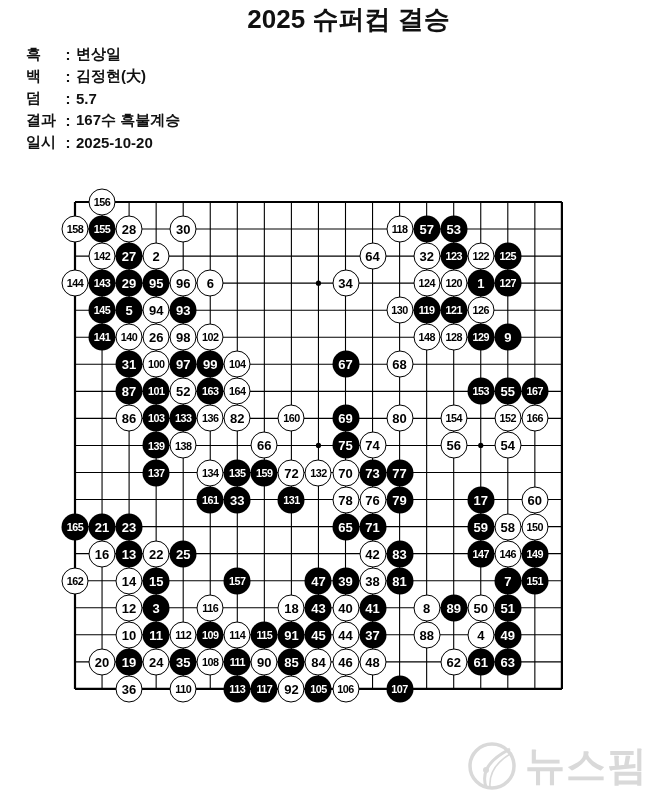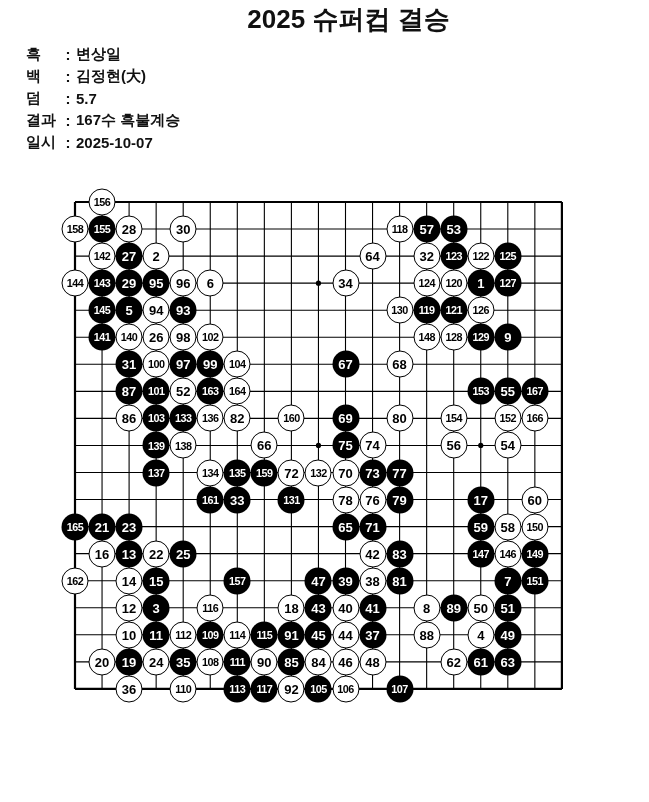--- a/index.html
+++ b/index.html
@@ -61,21 +61,21 @@
       <span class="info-value">5.7</span>
     </div>
     <div class="info-row">
       <span class="info-label">결과</span>
       <span class="info-colon">:</span>
       <span class="info-value">167수 흑불계승</span>
     </div>
     <div class="info-row">
       <span class="info-label">일시</span>
       <span class="info-colon">:</span>
-      <span class="info-value">2025-10-07</span>
+      <span class="info-value">2025-10-20</span>
     </div>
   </div>
 
   <div class="board-layer"><svg width="649" height="802">
         <line x1="75" y1="202" x2="561.9000000000001" y2="202" stroke="#000000" stroke-width="2.2"></line>
         <line x1="75" y1="202" x2="75" y2="688.9000000000001" stroke="#000000" stroke-width="2.2"></line>
         <line x1="75" y1="229.05" x2="561.9000000000001" y2="229.05" stroke="#000000" stroke-width="1.1"></line>
         <line x1="102.05" y1="202" x2="102.05" y2="688.9000000000001" stroke="#000000" stroke-width="1.1"></line>
         <line x1="75" y1="256.1" x2="561.9000000000001" y2="256.1" stroke="#000000" stroke-width="1.1"></line>
         <line x1="129.1" y1="202" x2="129.1" y2="688.9000000000001" stroke="#000000" stroke-width="1.1"></line>
@@ -115,14 +115,23 @@
         <circle cx="318.45000000000005" cy="283.15" r="2.6" fill="#000000"></circle>
         <circle cx="480.75" cy="283.15" r="2.6" fill="#000000"></circle>
         <circle cx="156.15" cy="445.45000000000005" r="2.6" fill="#000000"></circle>
         <circle cx="318.45000000000005" cy="445.45000000000005" r="2.6" fill="#000000"></circle>
         <circle cx="480.75" cy="445.45000000000005" r="2.6" fill="#000000"></circle>
         <circle cx="156.15" cy="607.75" r="2.6" fill="#000000"></circle>
         <circle cx="318.45000000000005" cy="607.75" r="2.6" fill="#000000"></circle>
         <circle cx="480.75" cy="607.75" r="2.6" fill="#000000"></circle>
       </svg><div class="stone black" style="left: 480.75px; top: 283.15px;">1</div><div class="stone white" style="left: 156.15px; top: 256.1px;">2</div><div class="stone black" style="left: 156.15px; top: 607.75px;">3</div><div class="stone white" style="left: 480.75px; top: 634.8px;">4</div><div class="stone black" style="left: 129.1px; top: 310.2px;">5</div><div class="stone white" style="left: 210.25px; top: 283.15px;">6</div><div class="stone black" style="left: 507.8px; top: 580.7px;">7</div><div class="stone white" style="left: 426.65px; top: 607.75px;">8</div><div class="stone black" style="left: 507.8px; top: 337.25px;">9</div><div class="stone white" style="left: 129.1px; top: 634.8px;">10</div><div class="stone black" style="left: 156.15px; top: 634.8px;">11</div><div class="stone white" style="left: 129.1px; top: 607.75px;">12</div><div class="stone black" style="left: 129.1px; top: 553.65px;">13</div><div class="stone white" style="left: 129.1px; top: 580.7px;">14</div><div class="stone black" style="left: 156.15px; top: 580.7px;">15</div><div class="stone white" style="left: 102.05px; top: 553.65px;">16</div><div class="stone black" style="left: 480.75px; top: 499.55px;">17</div><div class="stone white" style="left: 291.4px; top: 607.75px;">18</div><div class="stone black" style="left: 129.1px; top: 661.85px;">19</div><div class="stone white" style="left: 102.05px; top: 661.85px;">20</div><div class="stone black" style="left: 102.05px; top: 526.6px;">21</div><div class="stone white" style="left: 156.15px; top: 553.65px;">22</div><div class="stone black" style="left: 129.1px; top: 526.6px;">23</div><div class="stone white" style="left: 156.15px; top: 661.85px;">24</div><div class="stone black" style="left: 183.2px; top: 553.65px;">25</div><div class="stone white" style="left: 156.15px; top: 337.25px;">26</div><div class="stone black" style="left: 129.1px; top: 256.1px;">27</div><div class="stone white" style="left: 129.1px; top: 229.05px;">28</div><div class="stone black" style="left: 129.1px; top: 283.15px;">29</div><div class="stone white" style="left: 183.2px; top: 229.05px;">30</div><div class="stone black" style="left: 129.1px; top: 364.3px;">31</div><div class="stone white" style="left: 426.65px; top: 256.1px;">32</div><div class="stone black" style="left: 237.3px; top: 499.55px;">33</div><div class="stone white" style="left: 345.5px; top: 283.15px;">34</div><div class="stone black" style="left: 183.2px; top: 661.85px;">35</div><div class="stone white" style="left: 129.1px; top: 688.9px;">36</div><div class="stone black" style="left: 372.55px; top: 634.8px;">37</div><div class="stone white" style="left: 372.55px; top: 580.7px;">38</div><div class="stone black" style="left: 345.5px; top: 580.7px;">39</div><div class="stone white" style="left: 345.5px; top: 607.75px;">40</div><div class="stone black" style="left: 372.55px; top: 607.75px;">41</div><div class="stone white" style="left: 372.55px; top: 553.65px;">42</div><div class="stone black" style="left: 318.45px; top: 607.75px;">43</div><div class="stone white" style="left: 345.5px; top: 634.8px;">44</div><div class="stone black" style="left: 318.45px; top: 634.8px;">45</div><div class="stone white" style="left: 345.5px; top: 661.85px;">46</div><div class="stone black" style="left: 318.45px; top: 580.7px;">47</div><div class="stone white" style="left: 372.55px; top: 661.85px;">48</div><div class="stone black" style="left: 507.8px; top: 634.8px;">49</div><div class="stone white" style="left: 480.75px; top: 607.75px;">50</div><div class="stone black" style="left: 507.8px; top: 607.75px;">51</div><div class="stone white" style="left: 183.2px; top: 391.35px;">52</div><div class="stone black" style="left: 453.7px; top: 229.05px;">53</div><div class="stone white" style="left: 507.8px; top: 445.45px;">54</div><div class="stone black" style="left: 507.8px; top: 391.35px;">55</div><div class="stone white" style="left: 453.7px; top: 445.45px;">56</div><div class="stone black" style="left: 426.65px; top: 229.05px;">57</div><div class="stone white" style="left: 507.8px; top: 526.6px;">58</div><div class="stone black" style="left: 480.75px; top: 526.6px;">59</div><div class="stone white" style="left: 534.85px; top: 499.55px;">60</div><div class="stone black" style="left: 480.75px; top: 661.85px;">61</div><div class="stone white" style="left: 453.7px; top: 661.85px;">62</div><div class="stone black" style="left: 507.8px; top: 661.85px;">63</div><div class="stone white" style="left: 372.55px; top: 256.1px;">64</div><div class="stone black" style="left: 345.5px; top: 526.6px;">65</div><div class="stone white" style="left: 264.35px; top: 445.45px;">66</div><div class="stone black" style="left: 345.5px; top: 364.3px;">67</div><div class="stone white" style="left: 399.6px; top: 364.3px;">68</div><div class="stone black" style="left: 345.5px; top: 418.4px;">69</div><div class="stone white" style="left: 345.5px; top: 472.5px;">70</div><div class="stone black" style="left: 372.55px; top: 526.6px;">71</div><div class="stone white" style="left: 291.4px; top: 472.5px;">72</div><div class="stone black" style="left: 372.55px; top: 472.5px;">73</div><div class="stone white" style="left: 372.55px; top: 445.45px;">74</div><div class="stone black" style="left: 345.5px; top: 445.45px;">75</div><div class="stone white" style="left: 372.55px; top: 499.55px;">76</div><div class="stone black" style="left: 399.6px; top: 472.5px;">77</div><div class="stone white" style="left: 345.5px; top: 499.55px;">78</div><div class="stone black" style="left: 399.6px; top: 499.55px;">79</div><div class="stone white" style="left: 399.6px; top: 418.4px;">80</div><div class="stone black" style="left: 399.6px; top: 580.7px;">81</div><div class="stone white" style="left: 237.3px; top: 418.4px;">82</div><div class="stone black" style="left: 399.6px; top: 553.65px;">83</div><div class="stone white" style="left: 318.45px; top: 661.85px;">84</div><div class="stone black" style="left: 291.4px; top: 661.85px;">85</div><div class="stone white" style="left: 129.1px; top: 418.4px;">86</div><div class="stone black" style="left: 129.1px; top: 391.35px;">87</div><div class="stone white" style="left: 426.65px; top: 634.8px;">88</div><div class="stone black" style="left: 453.7px; top: 607.75px;">89</div><div class="stone white" style="left: 264.35px; top: 661.85px;">90</div><div class="stone black" style="left: 291.4px; top: 634.8px;">91</div><div class="stone white" style="left: 291.4px; top: 688.9px;">92</div><div class="stone black" style="left: 183.2px; top: 310.2px;">93</div><div class="stone white" style="left: 156.15px; top: 310.2px;">94</div><div class="stone black" style="left: 156.15px; top: 283.15px;">95</div><div class="stone white" style="left: 183.2px; top: 283.15px;">96</div><div class="stone black" style="left: 183.2px; top: 364.3px;">97</div><div class="stone white" style="left: 183.2px; top: 337.25px;">98</div><div class="stone black" style="left: 210.25px; top: 364.3px;">99</div><div class="stone white d3" style="left: 156.15px; top: 364.3px;">100</div><div class="stone black d3" style="left: 156.15px; top: 391.35px;">101</div><div class="stone white d3" style="left: 210.25px; top: 337.25px;">102</div><div class="stone black d3" style="left: 156.15px; top: 418.4px;">103</div><div class="stone white d3" style="left: 237.3px; top: 364.3px;">104</div><div class="stone black d3" style="left: 318.45px; top: 688.9px;">105</div><div class="stone white d3" style="left: 345.5px; top: 688.9px;">106</div><div class="stone black d3" style="left: 399.6px; top: 688.9px;">107</div><div class="stone white d3" style="left: 210.25px; top: 661.85px;">108</div><div class="stone black d3" style="left: 210.25px; top: 634.8px;">109</div><div class="stone white d3" style="left: 183.2px; top: 688.9px;">110</div><div class="stone black d3" style="left: 237.3px; top: 661.85px;">111</div><div class="stone white d3" style="left: 183.2px; top: 634.8px;">112</div><div class="stone black d3" style="left: 237.3px; top: 688.9px;">113</div><div class="stone white d3" style="left: 237.3px; top: 634.8px;">114</div><div class="stone black d3" style="left: 264.35px; top: 634.8px;">115</div><div class="stone white d3" style="left: 210.25px; top: 607.75px;">116</div><div class="stone black d3" style="left: 264.35px; top: 688.9px;">117</div><div class="stone white d3" style="left: 399.6px; top: 229.05px;">118</div><div class="stone black d3" style="left: 426.65px; top: 310.2px;">119</div><div class="stone white d3" style="left: 453.7px; top: 283.15px;">120</div><div class="stone black d3" style="left: 453.7px; top: 310.2px;">121</div><div class="stone white d3" style="left: 480.75px; top: 256.1px;">122</div><div class="stone black d3" style="left: 453.7px; top: 256.1px;">123</div><div class="stone white d3" style="left: 426.65px; top: 283.15px;">124</div><div class="stone black d3" style="left: 507.8px; top: 256.1px;">125</div><div class="stone white d3" style="left: 480.75px; top: 310.2px;">126</div><div class="stone black d3" style="left: 507.8px; top: 283.15px;">127</div><div class="stone white d3" style="left: 453.7px; top: 337.25px;">128</div><div class="stone black d3" style="left: 480.75px; top: 337.25px;">129</div><div class="stone white d3" style="left: 399.6px; top: 310.2px;">130</div><div class="stone black d3" style="left: 291.4px; top: 499.55px;">131</div><div class="stone white d3" style="left: 318.45px; top: 472.5px;">132</div><div class="stone black d3" style="left: 183.2px; top: 418.4px;">133</div><div class="stone white d3" style="left: 210.25px; top: 472.5px;">134</div><div class="stone black d3" style="left: 237.3px; top: 472.5px;">135</div><div class="stone white d3" style="left: 210.25px; top: 418.4px;">136</div><div class="stone black d3" style="left: 156.15px; top: 472.5px;">137</div><div class="stone white d3" style="left: 183.2px; top: 445.45px;">138</div><div class="stone black d3" style="left: 156.15px; top: 445.45px;">139</div><div class="stone white d3" style="left: 129.1px; top: 337.25px;">140</div><div class="stone black d3" style="left: 102.05px; top: 337.25px;">141</div><div class="stone white d3" style="left: 102.05px; top: 256.1px;">142</div><div class="stone black d3" style="left: 102.05px; top: 283.15px;">143</div><div class="stone white d3" style="left: 75px; top: 283.15px;">144</div><div class="stone black d3" style="left: 102.05px; top: 310.2px;">145</div><div class="stone white d3" style="left: 507.8px; top: 553.65px;">146</div><div class="stone black d3" style="left: 480.75px; top: 553.65px;">147</div><div class="stone white d3" style="left: 426.65px; top: 337.25px;">148</div><div class="stone black d3" style="left: 534.85px; top: 553.65px;">149</div><div class="stone white d3" style="left: 534.85px; top: 526.6px;">150</div><div class="stone black d3" style="left: 534.85px; top: 580.7px;">151</div><div class="stone white d3" style="left: 507.8px; top: 418.4px;">152</div><div class="stone black d3" style="left: 480.75px; top: 391.35px;">153</div><div class="stone white d3" style="left: 453.7px; top: 418.4px;">154</div><div class="stone black d3" style="left: 102.05px; top: 229.05px;">155</div><div class="stone white d3" style="left: 102.05px; top: 202px;">156</div><div class="stone black d3" style="left: 237.3px; top: 580.7px;">157</div><div class="stone white d3" style="left: 75px; top: 229.05px;">158</div><div class="stone black d3" style="left: 264.35px; top: 472.5px;">159</div><div class="stone white d3" style="left: 291.4px; top: 418.4px;">160</div><div class="stone black d3" style="left: 210.25px; top: 499.55px;">161</div><div class="stone white d3" style="left: 75px; top: 580.7px;">162</div><div class="stone black d3" style="left: 210.25px; top: 391.35px;">163</div><div class="stone white d3" style="left: 237.3px; top: 391.35px;">164</div><div class="stone black d3" style="left: 75px; top: 526.6px;">165</div><div class="stone white d3" style="left: 534.85px; top: 418.4px;">166</div><div class="stone black d3" style="left: 534.85px; top: 391.35px;">167</div></div>
 
+  <div class="watermark">
+    <svg width="52" height="56" viewBox="0 0 52 56">
+      <circle cx="26" cy="29" r="22" fill="#ffffff" stroke="#d9d9d9" stroke-width="3.5"></circle>
+      <path d="M 20 50 C 16 38, 20 24, 44 12" fill="none" stroke="#d9d9d9" stroke-width="3"></path>
+      <path d="M 24 50 C 23 38, 28 26, 46 16" fill="none" stroke="#d9d9d9" stroke-width="1.6"></path>
+      <circle cx="20" cy="33" r="3" fill="#d9d9d9"></circle>
+    </svg>
+    <span class="wm-text">뉴스핌</span>
+  </div>
 
 </div>
 
 </body></html>

